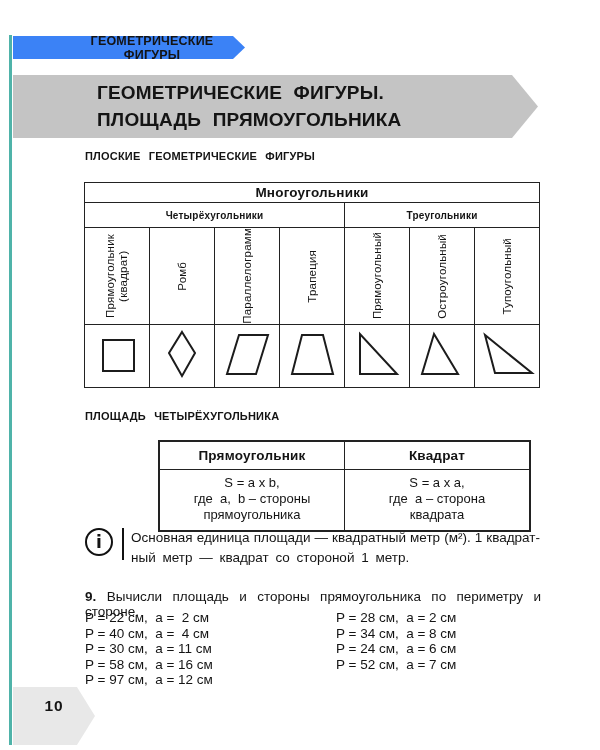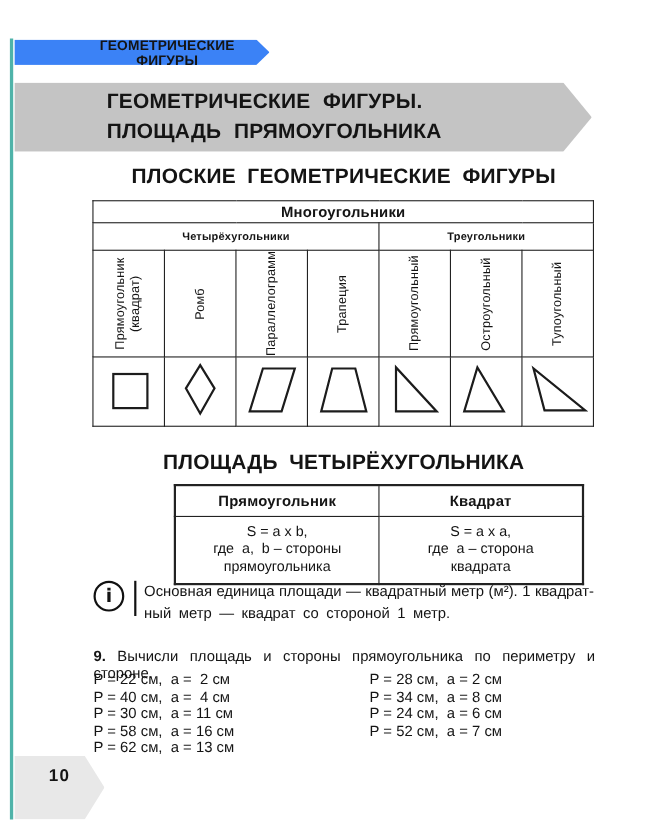--- a/index.html
+++ b/index.html
@@ -18,21 +18,21 @@
   .kicker span{display:block;width:100%;padding-left:46px;text-align:center;
           font-weight:bold;font-size:12.5px;letter-spacing:.2px;word-spacing:5px;}
 
   
   .title-banner{left:13px;top:75px;width:525px;height:63px;background:#c4c4c4;
           clip-path:polygon(0 0,calc(100% - 26px) 0,100% 50%,calc(100% - 26px) 100%,0 100%);}
   .title-text{position:absolute;left:84px;top:4px;width:455px;text-align:left;
           font-weight:bold;font-size:19px;line-height:27px;word-spacing:6px;letter-spacing:.2px;}
 
   
-  .h-sec{left:85px;width:455px;text-align:center;font-weight:bold;font-size:19px;
+  .h-sec{left:85px;width:455px;text-align:left;font-weight:bold;font-size:11px;
          word-spacing:5px;letter-spacing:.2px;}
   .h1{top:150px;} .h2{top:410px;}
 
   
   .fig-table{left:84px;top:182px;border-collapse:collapse;table-layout:fixed;}
   .fig-table td,.fig-table th{border:1.5px solid #222;padding:0;text-align:center;
          vertical-align:middle;font-family:inherit;}
   .fig-table col{width:65px;}
   .row-root{height:20px;font-size:13.5px;font-weight:bold;letter-spacing:.2px;padding-left:41px;}
   .row-group{height:25px;font-size:10px;font-weight:bold;letter-spacing:.2px;}
@@ -208,21 +208,21 @@
     <div class="l2">ный метр — квадрат со стороной 1 метр.</div>
   </div>
 
   <div class="abs ex-title"><span class="b">9.</span> <span>Вычисли площадь и стороны прямоугольника по периметру и стороне.</span></div>
 
   <div class="abs ex-col ex-left">
     <div>P = 22 см,  a =  2 см</div>
     <div>P = 40 см,  a =  4 см</div>
     <div>P = 30 см,  a = 11 см</div>
     <div>P = 58 см,  a = 16 см</div>
-    <div>P = 62 см,  a = 13 см</div>
+    <div>P = 97 см,  a = 12 см</div>
   </div>
   <div class="abs ex-col ex-right">
     <div>P = 28 см,  a = 2 см</div>
     <div>P = 34 см,  a = 8 см</div>
     <div>P = 24 см,  a = 6 см</div>
     <div>P = 52 см,  a = 7 см</div>
   </div>
 
   <div class="abs pagenum">
     <span>10</span>

